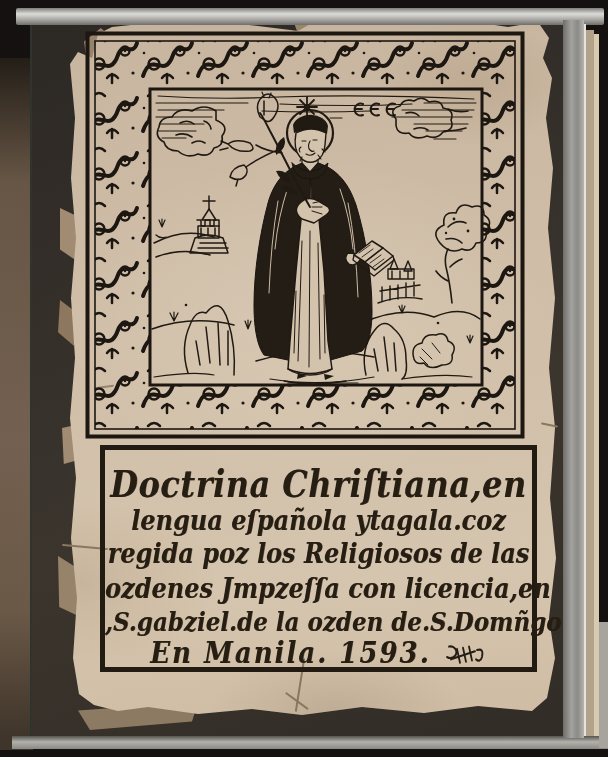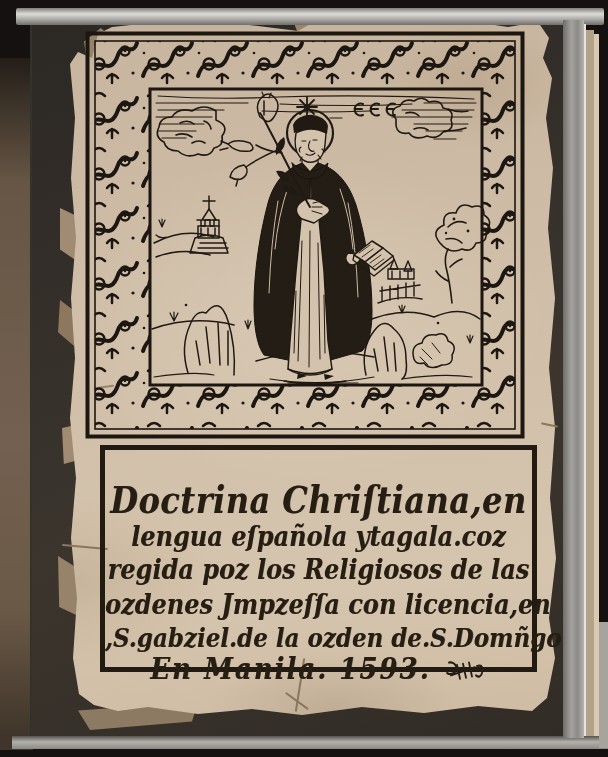--- a/index.html
+++ b/index.html
@@ -50,21 +50,21 @@
   .crack{position:absolute;background:#8a775f;height:1.5px;border-radius:1px;}
   .crack.k1{left:62px;top:546px;width:46px;transform:rotate(5deg);}
   .crack.k2{left:299px;top:658px;width:1.5px;height:54px;transform:rotate(9deg);}
   .crack.k3{left:283px;top:700px;width:28px;transform:rotate(36deg);}
   .crack.k4{left:541px;top:424px;width:17px;transform:rotate(12deg);}
   .crack.k5{left:94px;top:386px;width:20px;transform:rotate(-8deg);background:#97846c;}
   
   .woodcut{position:absolute;left:85px;top:31px;width:440px;height:408px;}
   
   .titlebox{position:absolute;left:100px;top:445px;width:437px;height:227px;
-    box-sizing:border-box;border:5px solid #221b12;padding-top:25px;
+    box-sizing:border-box;border:5px solid #221b12;padding-top:9px;
     color:#261e12;text-align:center;white-space:nowrap;}
   .titlebox .ln{transform:scaleY(1.16);transform-origin:50% 20%;
     font-weight:bold;font-style:italic;text-shadow:.4px .4px 0 rgba(38,30,18,.55);}
   .ln.l1{font-size:32px;height:46px;line-height:46px;letter-spacing:.5px;}
   .ln.l2{font-size:24px;height:31px;line-height:28px;}
   .ln.l3{font-size:24px;height:34px;line-height:32px;}
   .ln.l4{font-size:24px;height:36px;line-height:34px;}
   .ln.l5{font-size:23px;height:30px;line-height:28px;}
   .ln.l6{font-size:26px;height:32px;line-height:30px;letter-spacing:2px;}
   .flourish{display:inline-block;vertical-align:-3px;margin-left:8px;}

